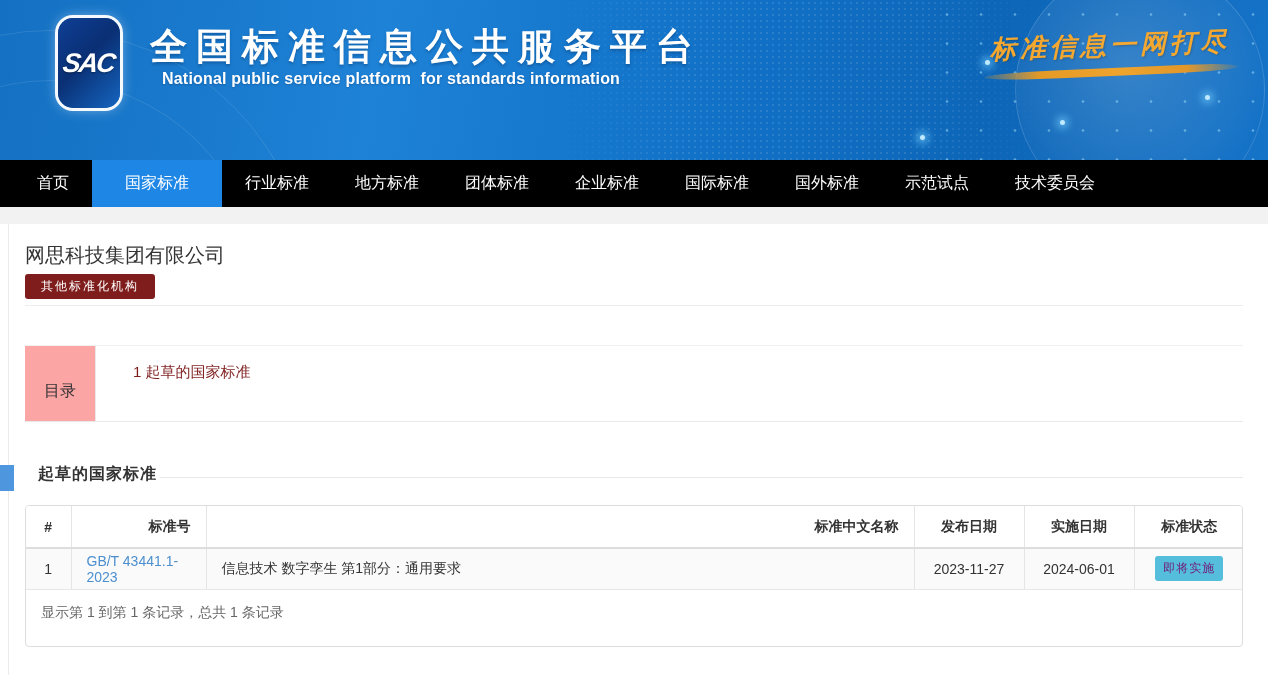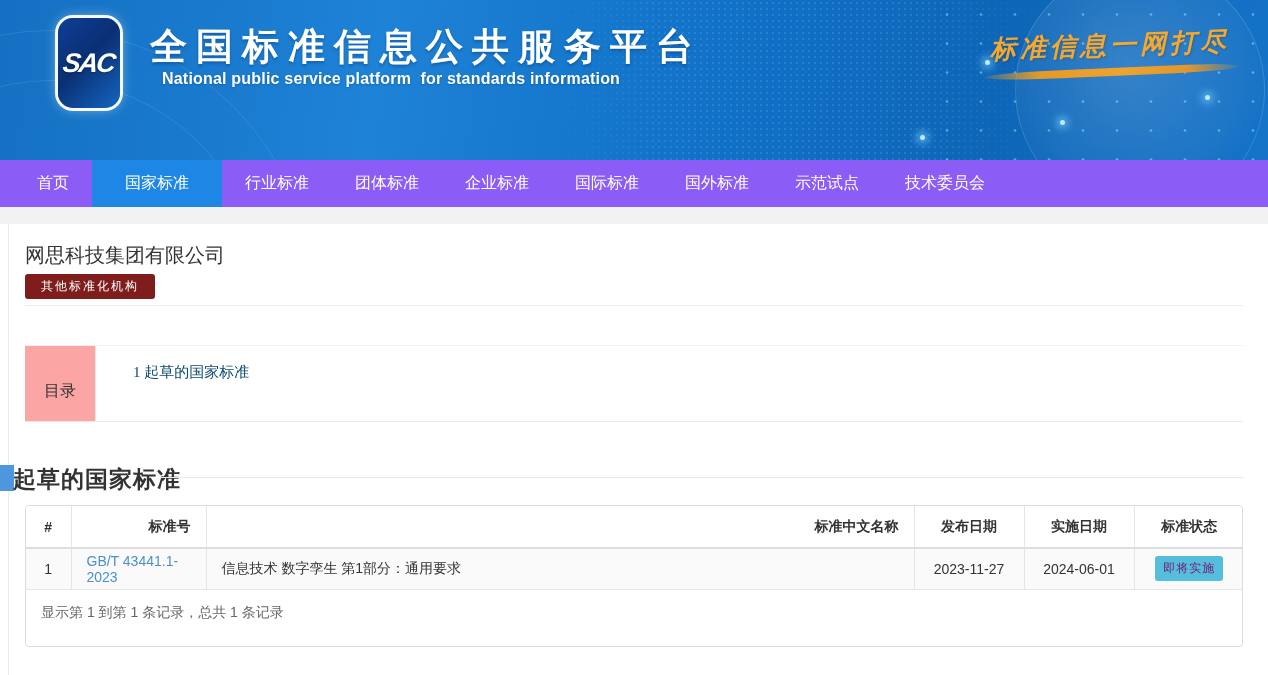--- a/index.html
+++ b/index.html
@@ -63,21 +63,21 @@
   }
   .slogan-stroke {
     position:absolute; right:30px; top:68px; width:254px; height:8px; border-radius:60% 40% 50% 60%/100% 100% 100% 100%;
     background:linear-gradient(90deg,rgba(232,158,40,.15),#e49a26 22%,#eea42d 55%,#e1972a 80%,rgba(232,158,40,.1));
     transform:rotate(-2.5deg);
   }
 
   
   .nav {
     position:absolute; left:0; top:160px; width:1268px; height:47px;
-    background:#8b5cf6; display:flex; align-items:stretch; padding-left:14px;
+    background:#000000; display:flex; align-items:stretch; padding-left:14px;
   }
   .nav-item {
     display:flex; align-items:center; padding:0 23px; color:#fff; font-size:16px;
     cursor:pointer; text-decoration:none; white-space:nowrap;
   }
   .nav-item.active { background:#1e87e6; padding:0 33px; }
 
   .gray-band { position:absolute; left:0; top:207px; width:1268px; height:17px; background:#f2f2f2; }
   .left-line { position:absolute; left:8px; top:224px; width:1px; height:451px; background:#ebebeb; }
 
@@ -93,25 +93,25 @@
   .toc {
     position:absolute; left:25px; top:345px; width:1218px; height:77px;
     border-top:1px solid #f1f1f1; border-bottom:1px solid #e9e9e9; display:flex; background:#fff;
   }
   .toc-label {
     width:71px; background:#fca5a5; border-right:1px solid #e8e8e8;
     display:flex; align-items:center; justify-content:center; padding-top:16px;
     font-size:16px; color:#333;
   }
   .toc-body { flex:1; padding:17px 0 0 37px; }
-  .toc-link { font-size:15px; color:#0c4a6e; text-decoration:none; cursor:pointer;font-family:Liberation Serif, serif; }
+  .toc-link { font-size:15px; color:#7f1d1d; text-decoration:none; cursor:pointer; }
 
   
   .section-bar { position:absolute; left:0; top:465px; width:14px; height:26px; background:#4e97df; }
-  .section-title { position:absolute; left:13px; top:464px; font-size:23px; font-weight:bold; color:#333; letter-spacing:1px; }
+  .section-title { position:absolute; left:38px; top:464px; font-size:16px; font-weight:bold; color:#333; letter-spacing:1px; }
   .section-line { position:absolute; left:160px; top:477px; width:1083px; height:1px; background:#e8e8e8; }
 
   
   .table-panel {
     position:absolute; left:25px; top:505px; width:1218px;
     border:1px solid #ddd; border-radius:4px; background:#fff; overflow:hidden;
   }
   table { width:100%; border-collapse:collapse; table-layout:fixed; }
   th {
     height:42px; font-size:14px; font-weight:bold; color:#333; text-align:right;
@@ -152,20 +152,21 @@
     <div class="site-title">全国标准信息公共服务平台</div>
     <div class="site-subtitle">National public service platform  for standards information</div>
     <div class="slogan">标准信息一网打尽</div>
     <div class="slogan-stroke"></div>
   </div>
 
   <div class="nav">
     <a class="nav-item">首页</a>
     <a class="nav-item active">国家标准</a>
     <a class="nav-item">行业标准</a>
+    <a class="nav-item">地方标准</a>
     <a class="nav-item">团体标准</a>
     <a class="nav-item">企业标准</a>
     <a class="nav-item">国际标准</a>
     <a class="nav-item">国外标准</a>
     <a class="nav-item">示范试点</a>
     <a class="nav-item">技术委员会</a>
   </div>
 
   <div class="gray-band"></div>
   <div class="left-line"></div>

